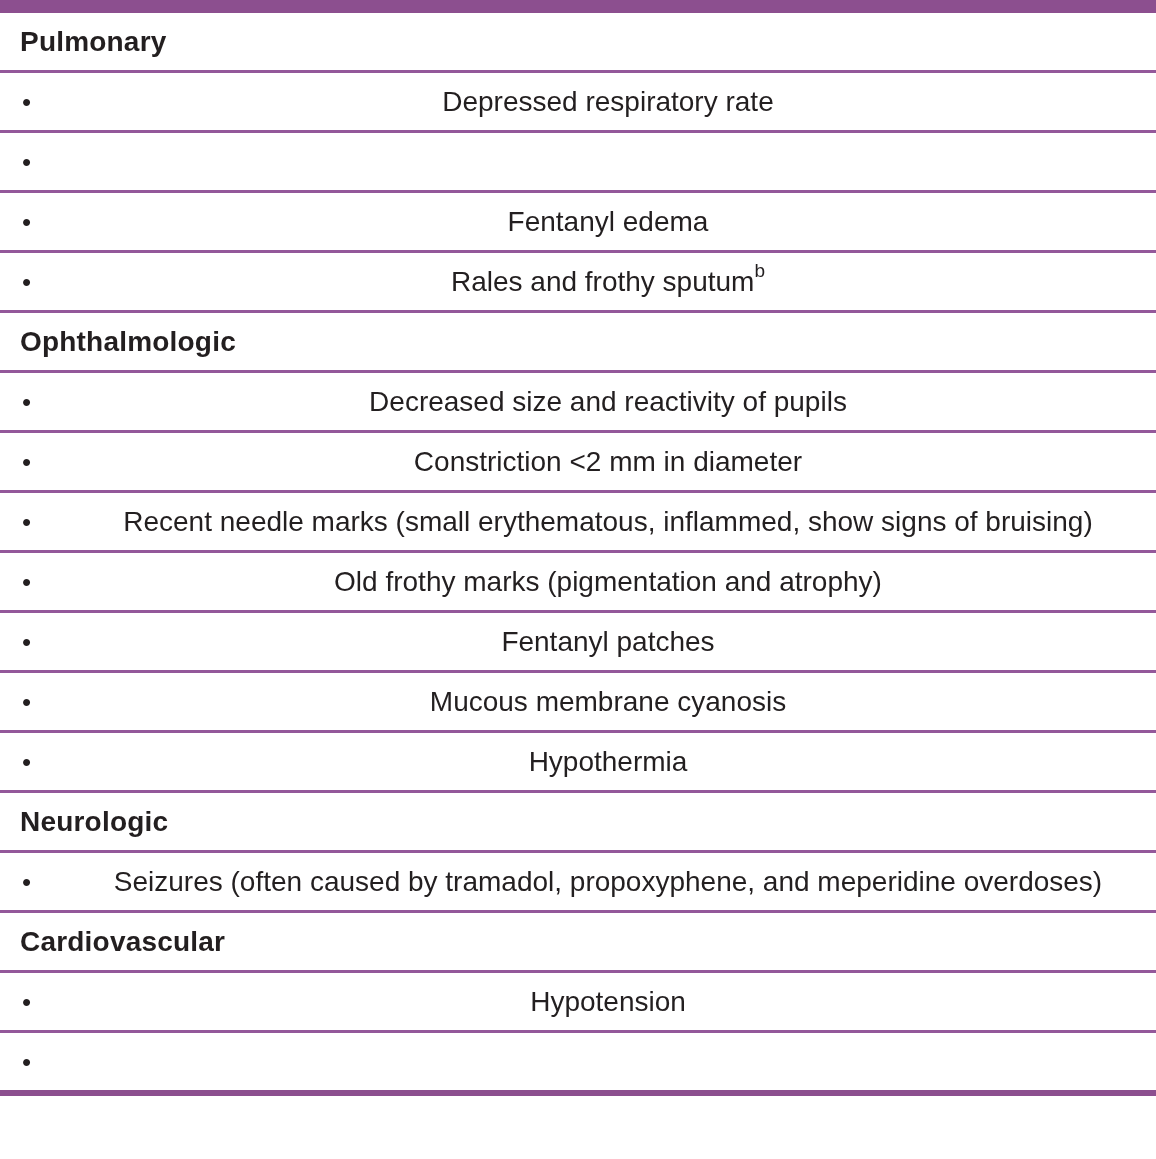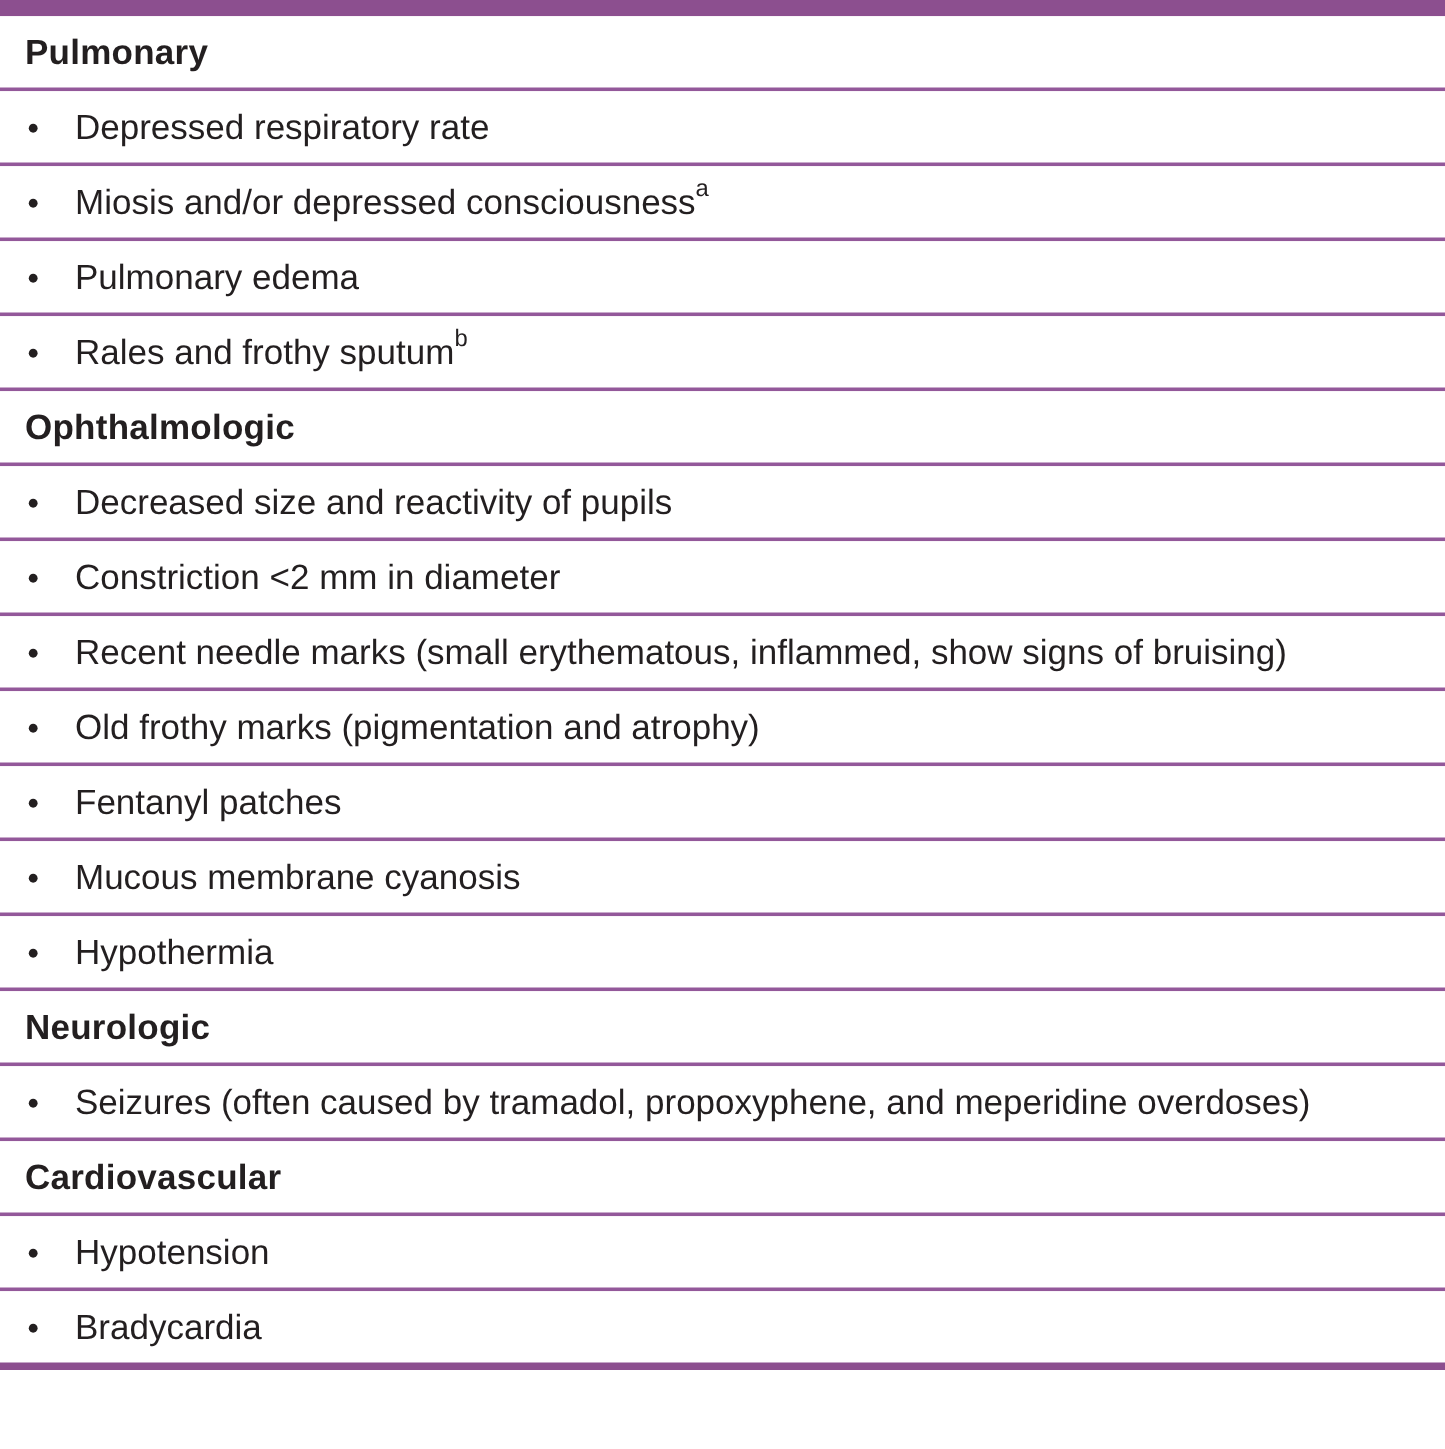--- a/index.html
+++ b/index.html
@@ -40,20 +40,21 @@
   .item-row .bullet{
     width:38px;
     padding-left:22px;
     box-sizing:content-box;
     font-size:26px;
     flex:0 0 auto;
   }
   .item-row .item-text{
     flex:1 1 auto;
     white-space:nowrap;
+    text-align:center;
   }
   .item-text sup{
     font-size:68%;
     line-height:0;
     position:relative;
     top:-0.15em;
     vertical-align:super;
   }
 </style>
 </head>
@@ -62,25 +63,24 @@
 <div class="signs-table">
     <div class="row header-row">
       <span class="header-text">Pulmonary</span>
     </div>
     <div class="row item-row">
       <span class="bullet">•</span>
       <span class="item-text">Depressed respiratory rate</span>
     </div>
     <div class="row item-row">
       <span class="bullet">•</span>
-      <span class="item-text">Miosis and/or depressed consciousness<sup>a</sup></span>
     </div>
     <div class="row item-row">
       <span class="bullet">•</span>
-      <span class="item-text">Pulmonary edema</span>
+      <span class="item-text">Fentanyl edema</span>
     </div>
     <div class="row item-row">
       <span class="bullet">•</span>
       <span class="item-text">Rales and frothy sputum<sup>b</sup></span>
     </div>
     <div class="row header-row">
       <span class="header-text">Ophthalmologic</span>
     </div>
     <div class="row item-row">
       <span class="bullet">•</span>
@@ -119,15 +119,14 @@
     </div>
     <div class="row header-row">
       <span class="header-text">Cardiovascular</span>
     </div>
     <div class="row item-row">
       <span class="bullet">•</span>
       <span class="item-text">Hypotension</span>
     </div>
     <div class="row item-row">
       <span class="bullet">•</span>
-      <span class="item-text">Bradycardia</span>
     </div>
   </div>
 
 </body></html>

